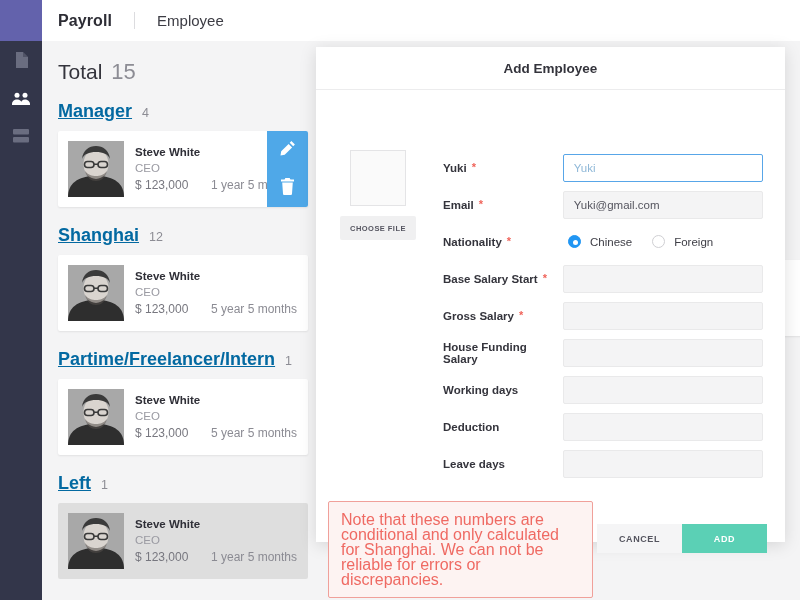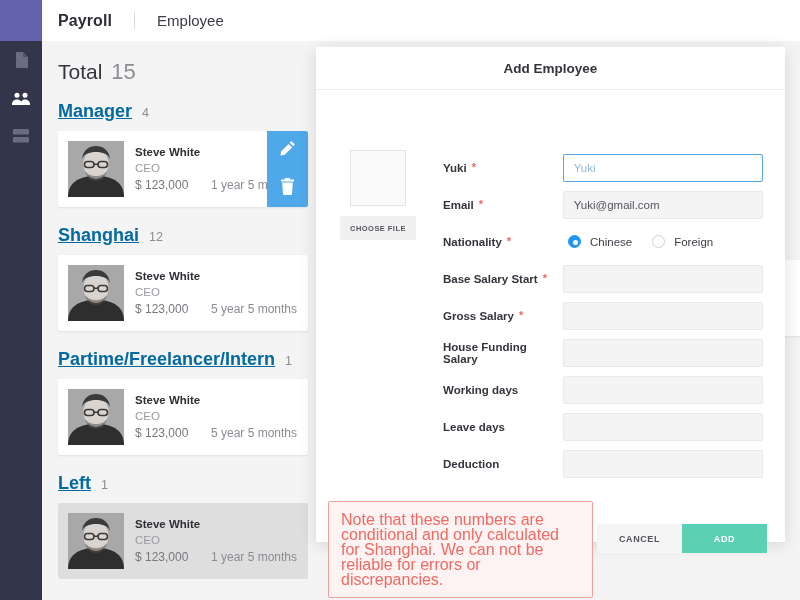--- a/index.html
+++ b/index.html
@@ -330,27 +330,27 @@
             <input type="text" class="fld" style="">
           </div>
           <div class="row">
             <div class="lbl">
               <span>Working days</span>
             </div>
             <input type="text" class="fld" style="">
           </div>
           <div class="row">
             <div class="lbl">
+              <span>Deduction</span>
+            </div>
+            <input type="text" class="fld" style="">
+          </div>
+          <div class="row">
+            <div class="lbl">
               <span>Leave days</span>
-            </div>
-            <input type="text" class="fld" style="">
-          </div>
-          <div class="row">
-            <div class="lbl">
-              <span>Deduction</span>
             </div>
             <input type="text" class="fld" style="">
           </div>
         </div>
 
       <div class="note">
         <div class="note-text">Note that these numbers are conditional and only calculated for Shanghai. We can not be reliable for errors or discrepancies.</div>
       </div>
 
       <div class="modal-actions">

